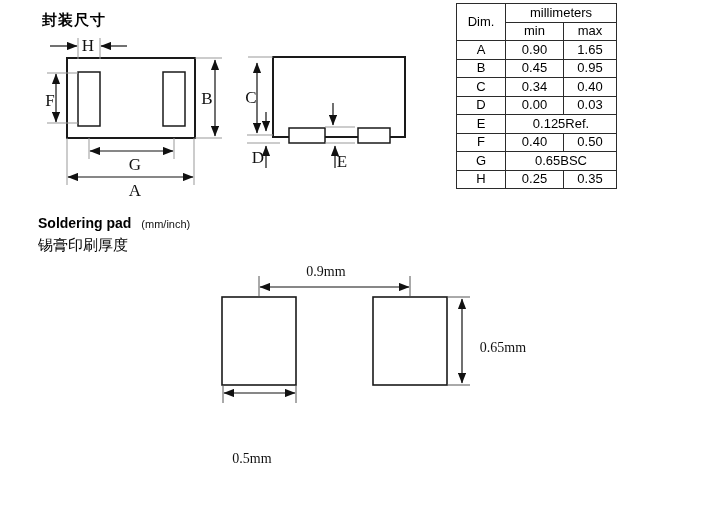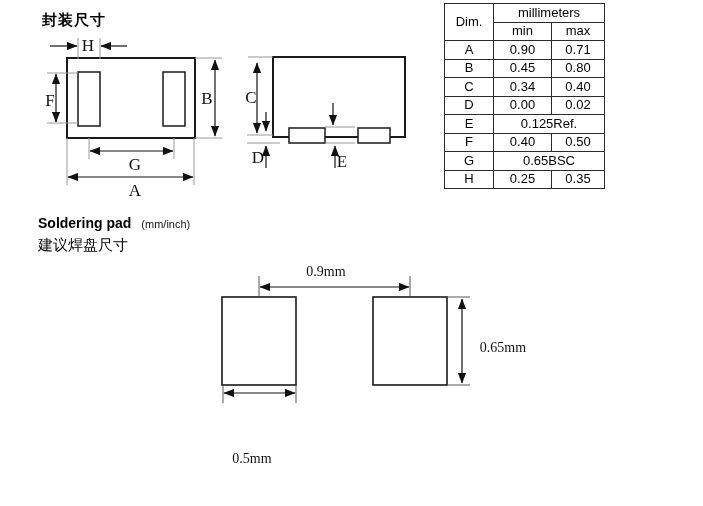--- a/index.html
+++ b/index.html
@@ -21,21 +21,21 @@
     font-family:"Liberation Serif",serif;font-size:14px;color:#111;line-height:1;text-align:right;
   }
   svg{position:absolute;overflow:visible;}
   .body-line{fill:none;stroke:#1a1a1a;stroke-width:2;}
   .pad-line{fill:none;stroke:#1a1a1a;stroke-width:1.5;}
   .pad-fill{fill:#ffffff;stroke:#1a1a1a;stroke-width:1.5;}
   .dim{stroke:#111;stroke-width:1.2;fill:none;}
   .ext{stroke:#999;stroke-width:1;fill:none;}
   .ext2{stroke:#555;stroke-width:1;fill:none;}
   table.dims{
-    position:absolute;left:444px;top:3px;border-collapse:collapse;
+    position:absolute;left:456px;top:3px;border-collapse:collapse;
     font-size:13px;text-align:center;table-layout:fixed;width:160px;
   }
   table.dims td{
     border:1px solid #2b2b2b;padding:0 2px;height:17.5px;line-height:1.1;
     overflow:hidden;white-space:nowrap;
   }
   .sold-head{position:absolute;left:38px;top:215px;font-size:14px;text-align:right;}
   .sold-head b{font-weight:bold;}
   .sold-unit{font-size:11px;margin-left:10px;color:#111;}
   .sold-cn{position:absolute;left:38px;top:236px;font-size:15px;}
@@ -125,36 +125,36 @@
         <td rowspan="2">Dim.</td>
         <td colspan="2">millimeters</td>
       </tr>
       <tr>
         <td>min</td>
         <td>max</td>
       </tr>
       <tr>
         <td>A</td>
         <td>0.90</td>
-        <td>0.71</td>
+        <td>1.65</td>
       </tr>
       <tr>
         <td>B</td>
         <td>0.45</td>
-        <td>0.80</td>
+        <td>0.95</td>
       </tr>
       <tr>
         <td>C</td>
         <td>0.34</td>
         <td>0.40</td>
       </tr>
       <tr>
         <td>D</td>
         <td>0.00</td>
-        <td>0.02</td>
+        <td>0.03</td>
       </tr>
       <tr>
         <td>E</td>
         <td colspan="2">0.125Ref.</td>
       </tr>
       <tr>
         <td>F</td>
         <td>0.40</td>
         <td>0.50</td>
       </tr>
@@ -166,21 +166,21 @@
         <td>H</td>
         <td>0.25</td>
         <td>0.35</td>
       </tr>
     </tbody>
   </table>
 
   <div class="sold-head">
     <b>Soldering pad</b><span class="sold-unit">(mm/inch)</span>
   </div>
-  <div class="sold-cn">建议焊盘尺寸</div>
+  <div class="sold-cn">锡膏印刷厚度</div>
 
   <svg class="abs" style="left:205px;top:262px;" width="330" height="145" viewBox="0 0 330 145">
     <defs>
       <marker id="ah3" markerWidth="9" markerHeight="7" refX="8.5" refY="3.5" orient="auto-start-reverse">
         <path d="M0,0 L9,3.5 L0,7 z" fill="#111"></path>
       </marker>
     </defs>
     <rect class="pad-line" style="stroke-width:1.6" x="17" y="35" width="74" height="88"></rect>
     <rect class="pad-line" style="stroke-width:1.6" x="168" y="35" width="74" height="88"></rect>
 

